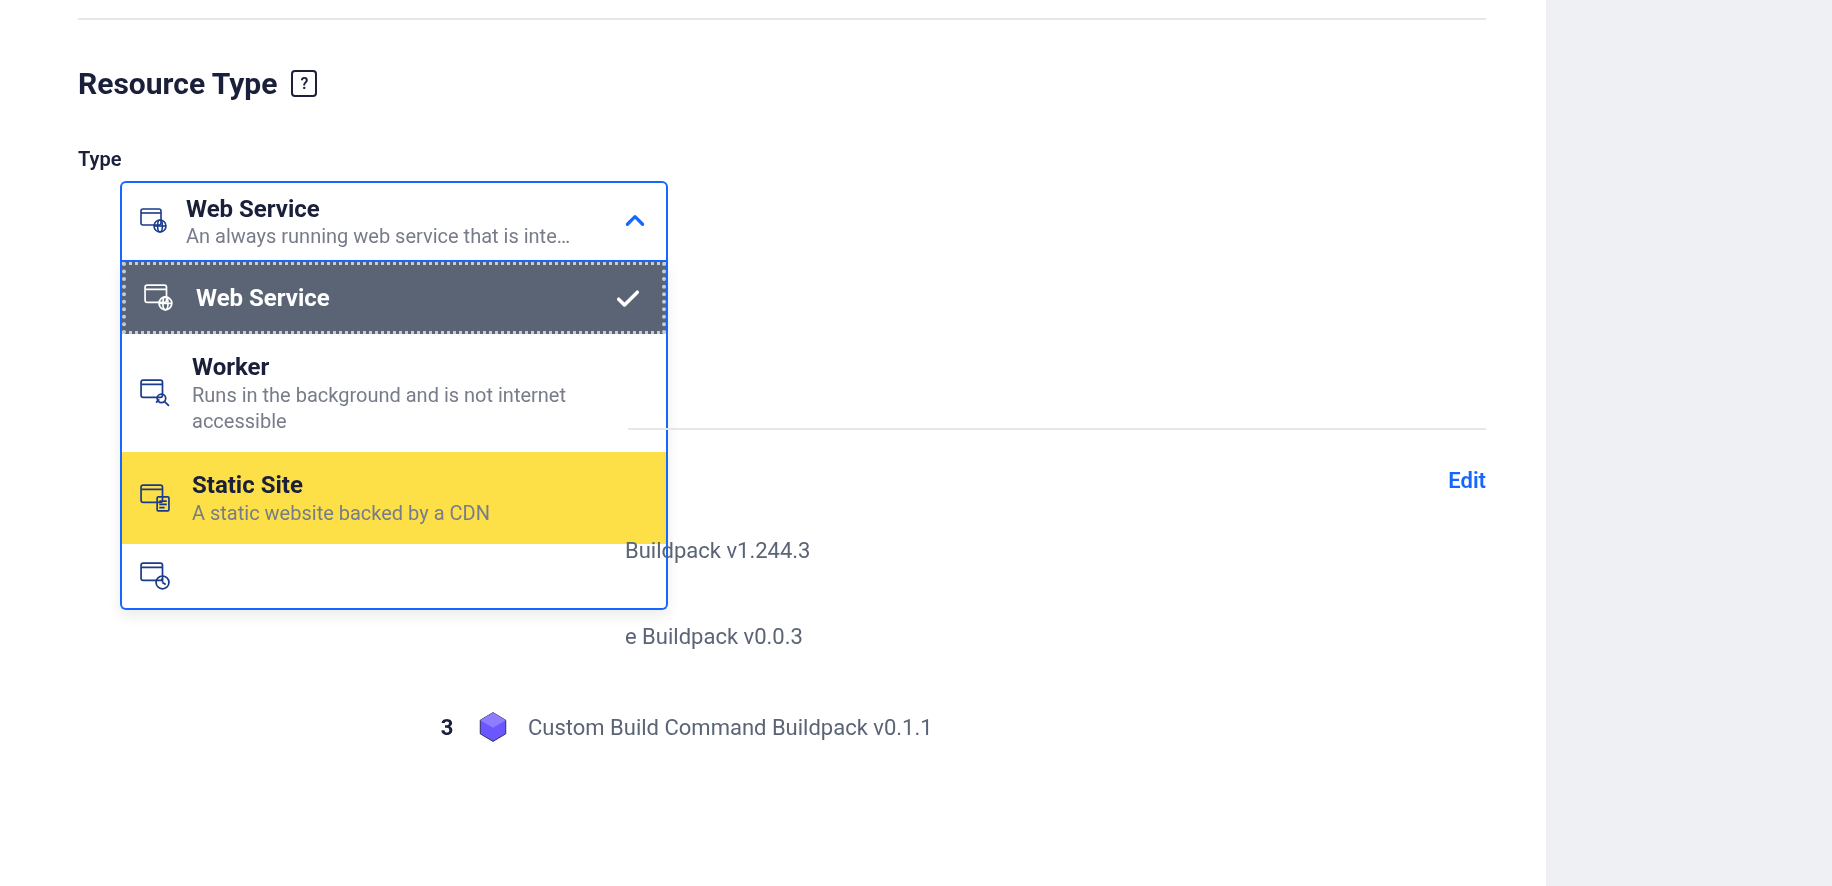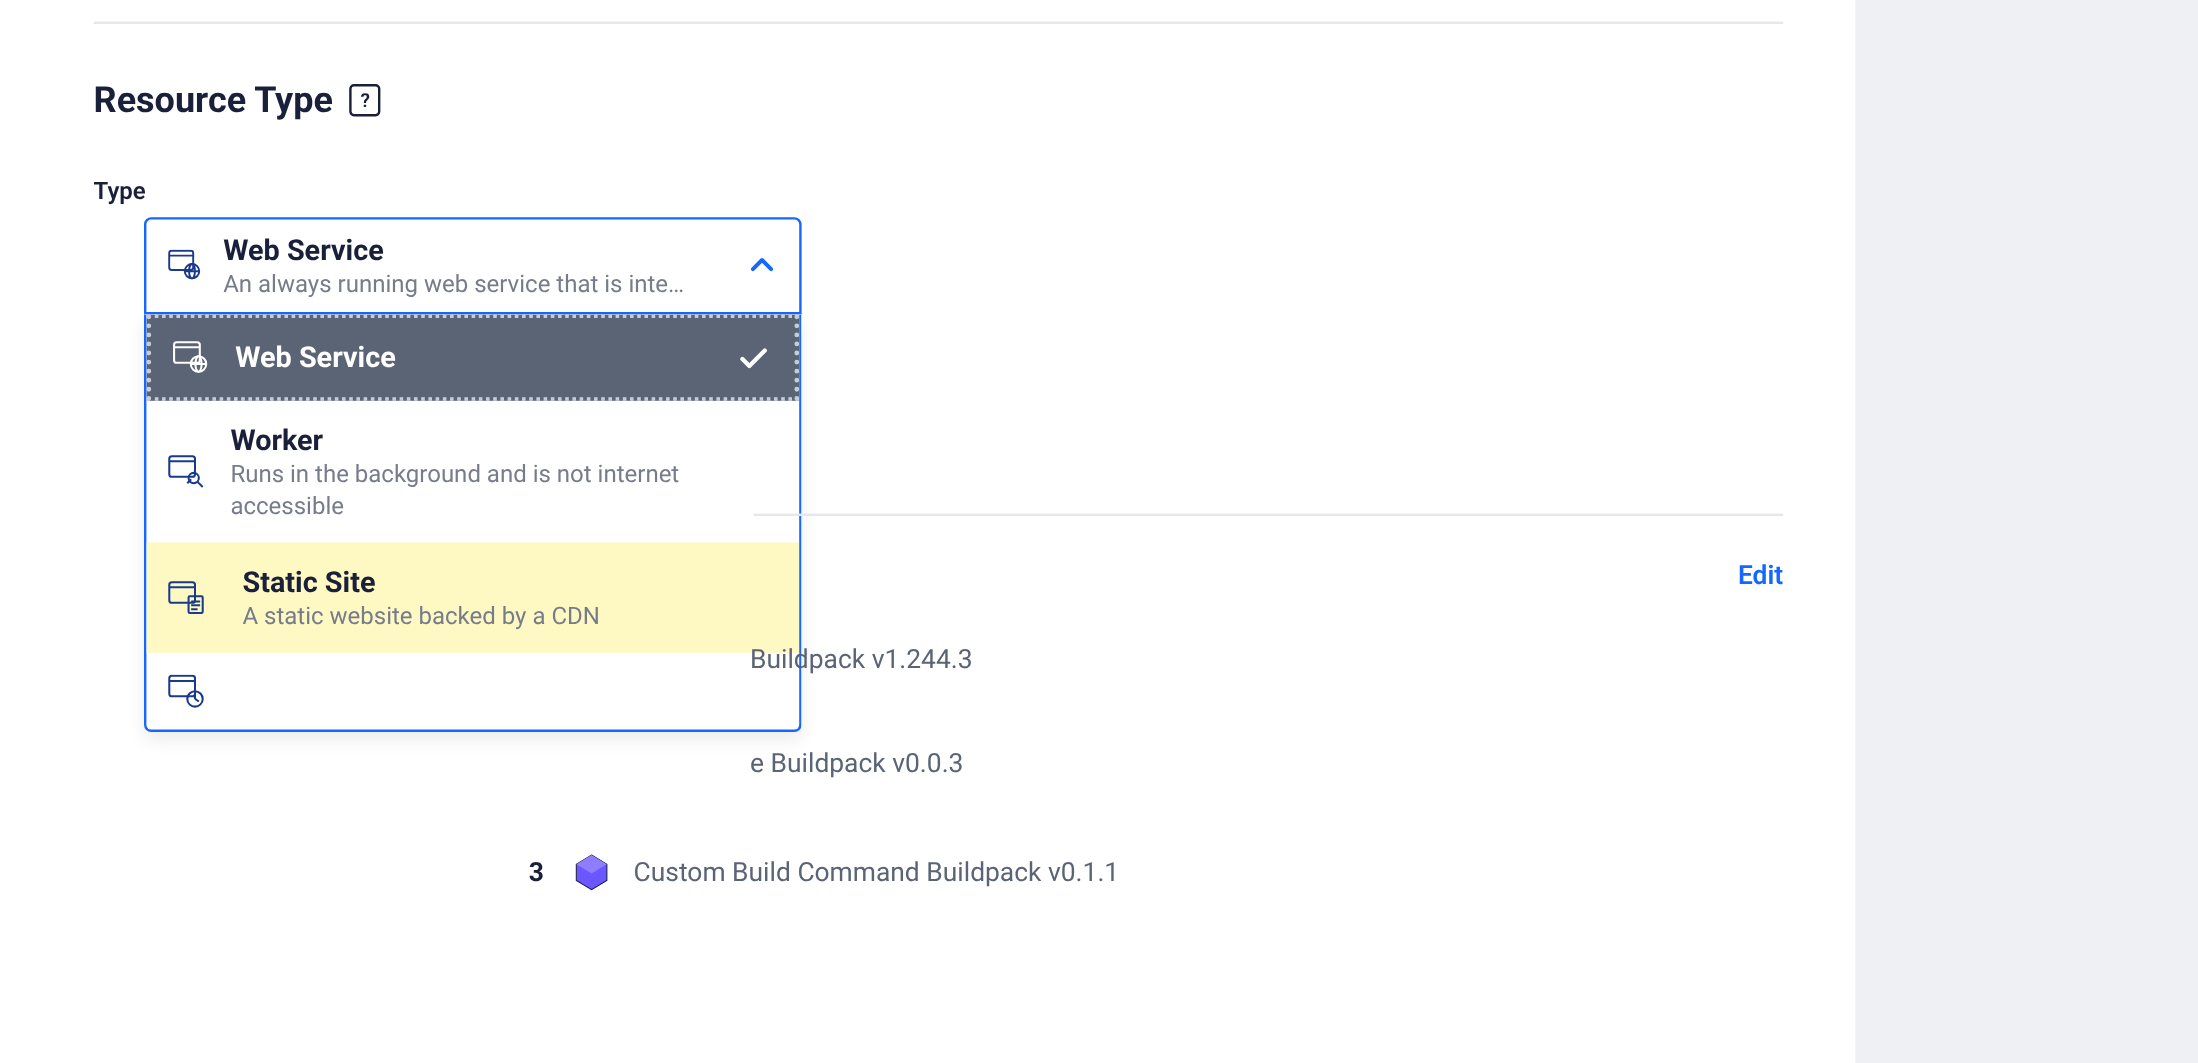--- a/index.html
+++ b/index.html
@@ -143,21 +143,21 @@
     max-width: 380px;
   }
   .dd-option.selected {
     background: #5a6475;
     border: 3px dotted #c7cdd8;
     border-left-width: 4px;
     border-right-width: 4px;
   }
   .dd-option.selected .opt-title { color: #ffffff; }
   .dd-option.selected .opt-desc  { color: #e7e9ee; }
-  .dd-option.alt { background: #fef9c3; gap: 10px; }
+  .dd-option.alt { background: #fde047; }
   .dd-check { width: 28px; color: #ffffff; flex-shrink: 0; }
 
   
   .mid-divider {
     position: absolute;
     left: 628px;
     right: 60px;
     top: 428px;
     height: 2px;
     background: #e5e8eb;

